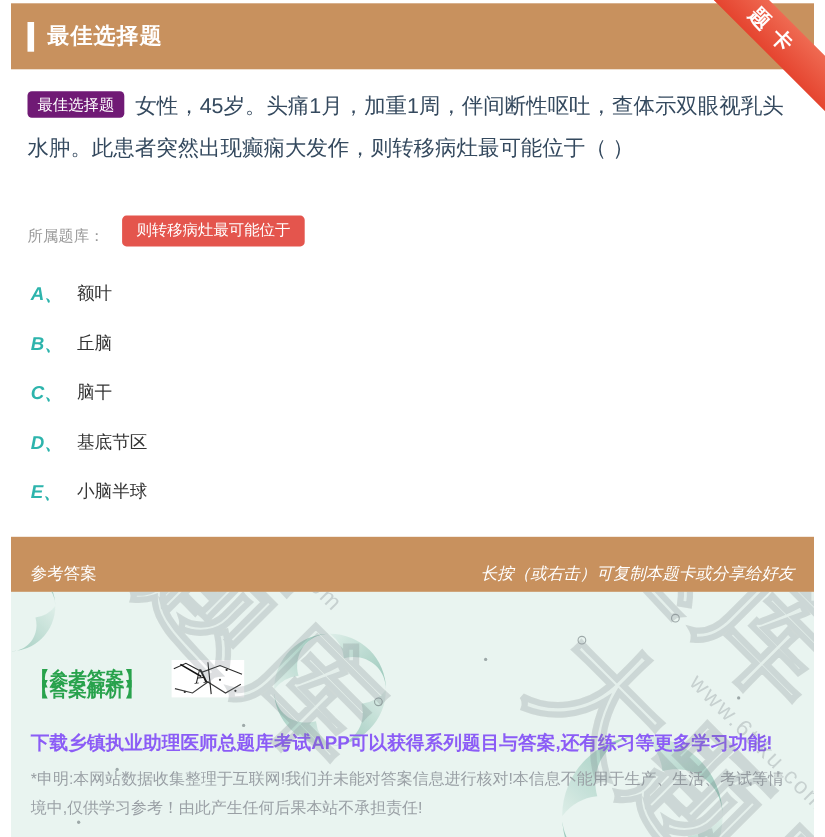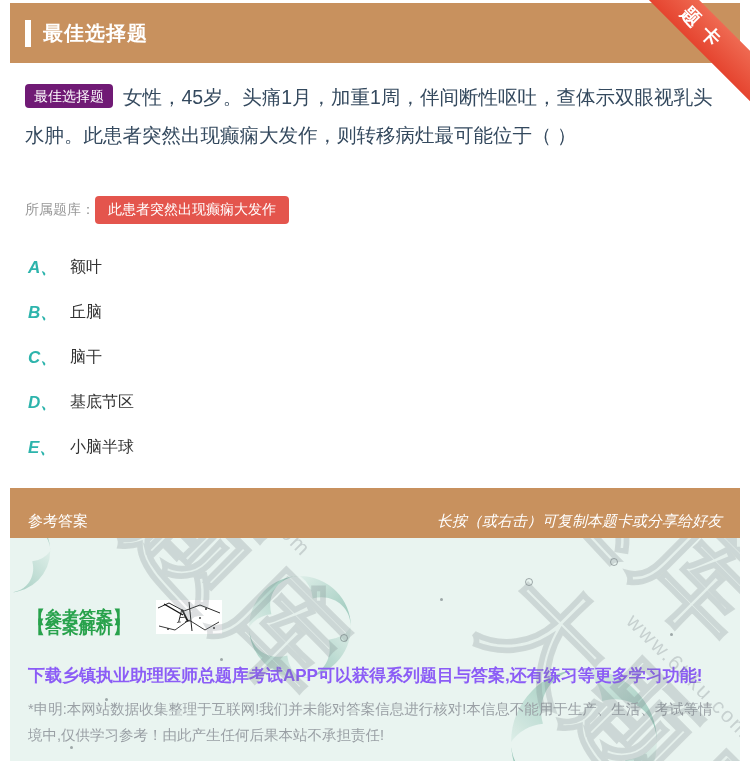--- a/index.html
+++ b/index.html
@@ -19,21 +19,21 @@
     clip-path:polygon(0 0,100% 0,91% 50%,100% 100%,0 100%);
     display:flex;align-items:center;justify-content:center;
     color:#fff;font-size:19px;font-weight:bold;letter-spacing:9px;
     padding-right:26px;box-sizing:border-box;
     box-shadow:0 2px 5px rgba(0,0,0,.25);}
   
   .question-block{position:absolute;left:25px;top:78px;width:700px;
     font-size:19.5px;line-height:38px;color:#34495e;}
   .type-badge{display:inline-block;background:#701a75;color:#fff;font-size:14px;
     padding:3px 9px;border-radius:4px;margin-right:10px;vertical-align:3px;line-height:1.3;}
-  .bank-row{position:absolute;left:25px;top:196px;display:flex;align-items:center;gap:0;}
+  .bank-row{position:absolute;left:25px;top:196px;display:flex;align-items:flex-end;gap:16px;}
   .bank-label{color:#999;font-size:14px;}
   .bank-badge{background:#e4554d;color:#fff;font-size:14px;padding:5px 13px;border-radius:4px;}
   
   .options{position:absolute;left:28px;top:245px;width:690px;}
   .opt{height:45px;display:flex;align-items:center;cursor:pointer;}
   .opt-key{color:#2db4ac;font-weight:bold;font-style:italic;font-size:17px;width:42px;flex:none;}
   .opt-text{color:#333;font-size:16px;}
   
   .answer-bar{position:absolute;left:10px;top:488px;width:730px;height:66px;background:#c8915e;
     display:flex;align-items:center;justify-content:space-between;box-sizing:border-box;
@@ -101,21 +101,21 @@
   <div class="ribbon-band">
     <span>题卡</span>
   </div>
 
   <div class="question-block">
     <span class="type-badge">最佳选择题</span><span>女性，45岁。头痛1月，加重1周，伴间断性呕吐，查体示双眼视乳头水肿。此患者突然出现癫痫大发作，则转移病灶最可能位于（ ）</span>
   </div>
 
   <div class="bank-row">
     <span class="bank-label">所属题库：</span>
-    <span class="bank-badge">此患者突然出现癫痫大发作</span>
+    <span class="bank-badge">则转移病灶最可能位于</span>
   </div>
 
   <div class="options">
     <div class="opt">
       <span class="opt-key">A、</span>
       <span class="opt-text">额叶</span>
     </div>
     <div class="opt">
       <span class="opt-key">B、</span>
       <span class="opt-text">丘脑</span>

